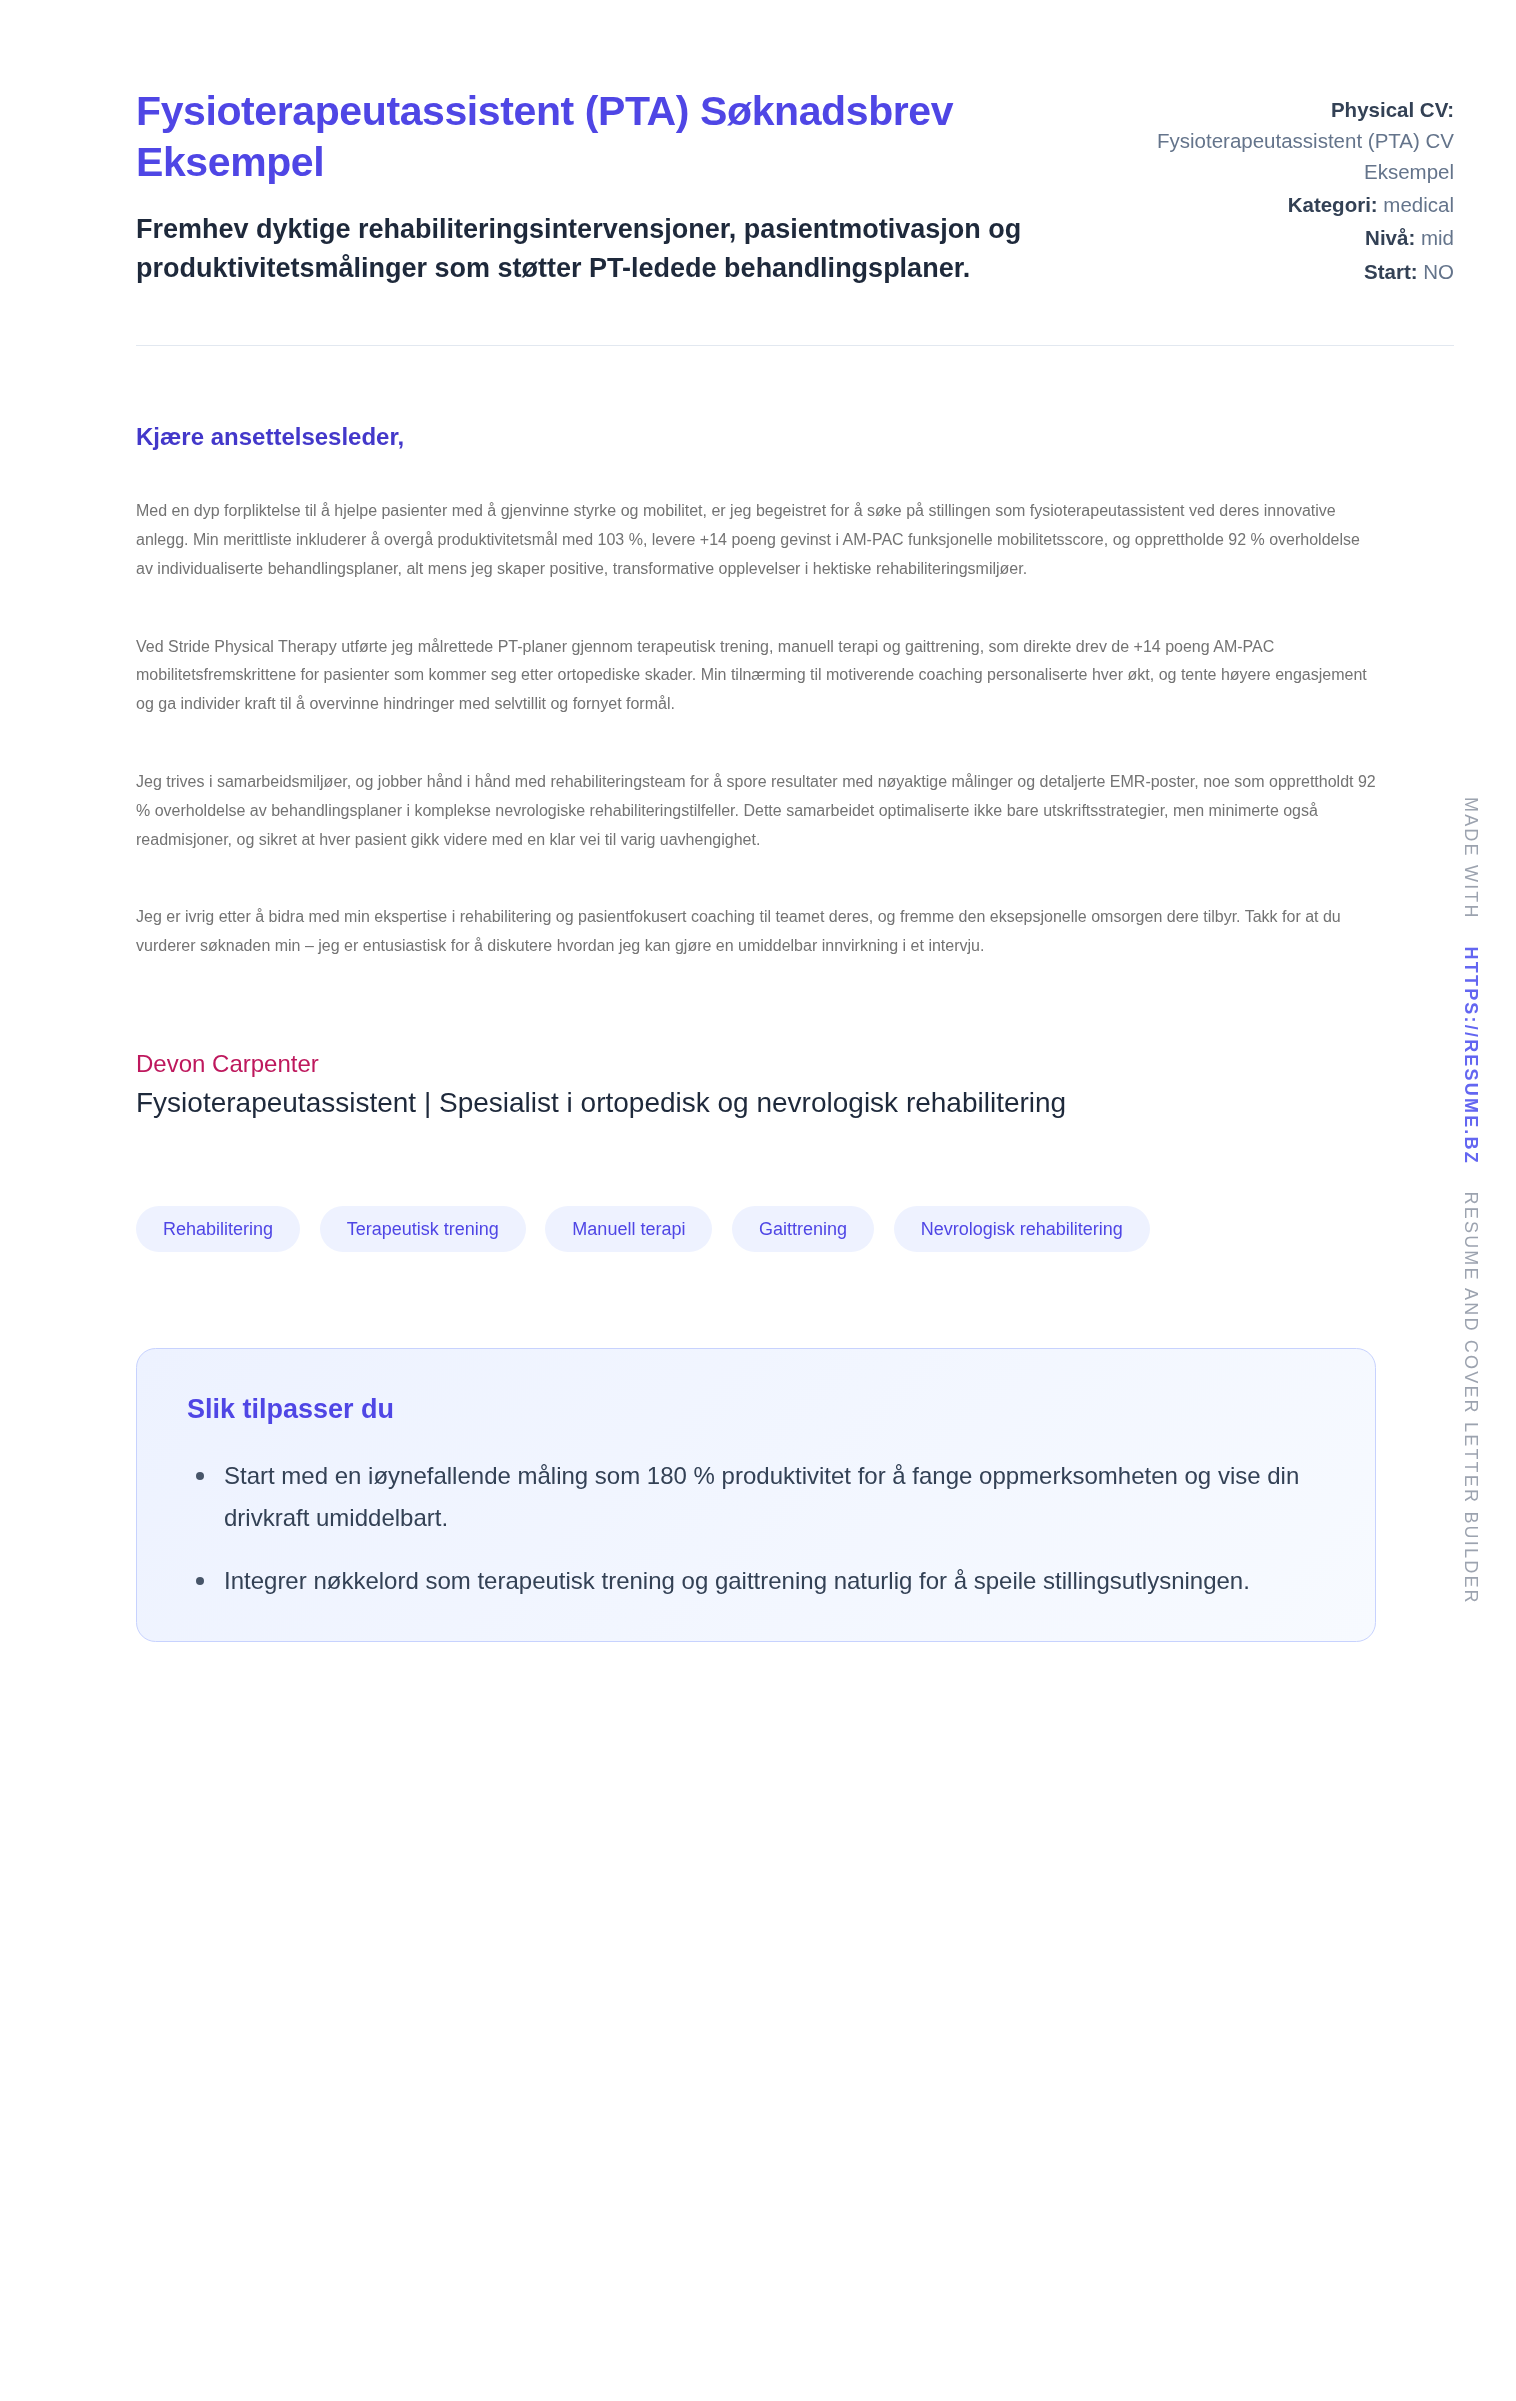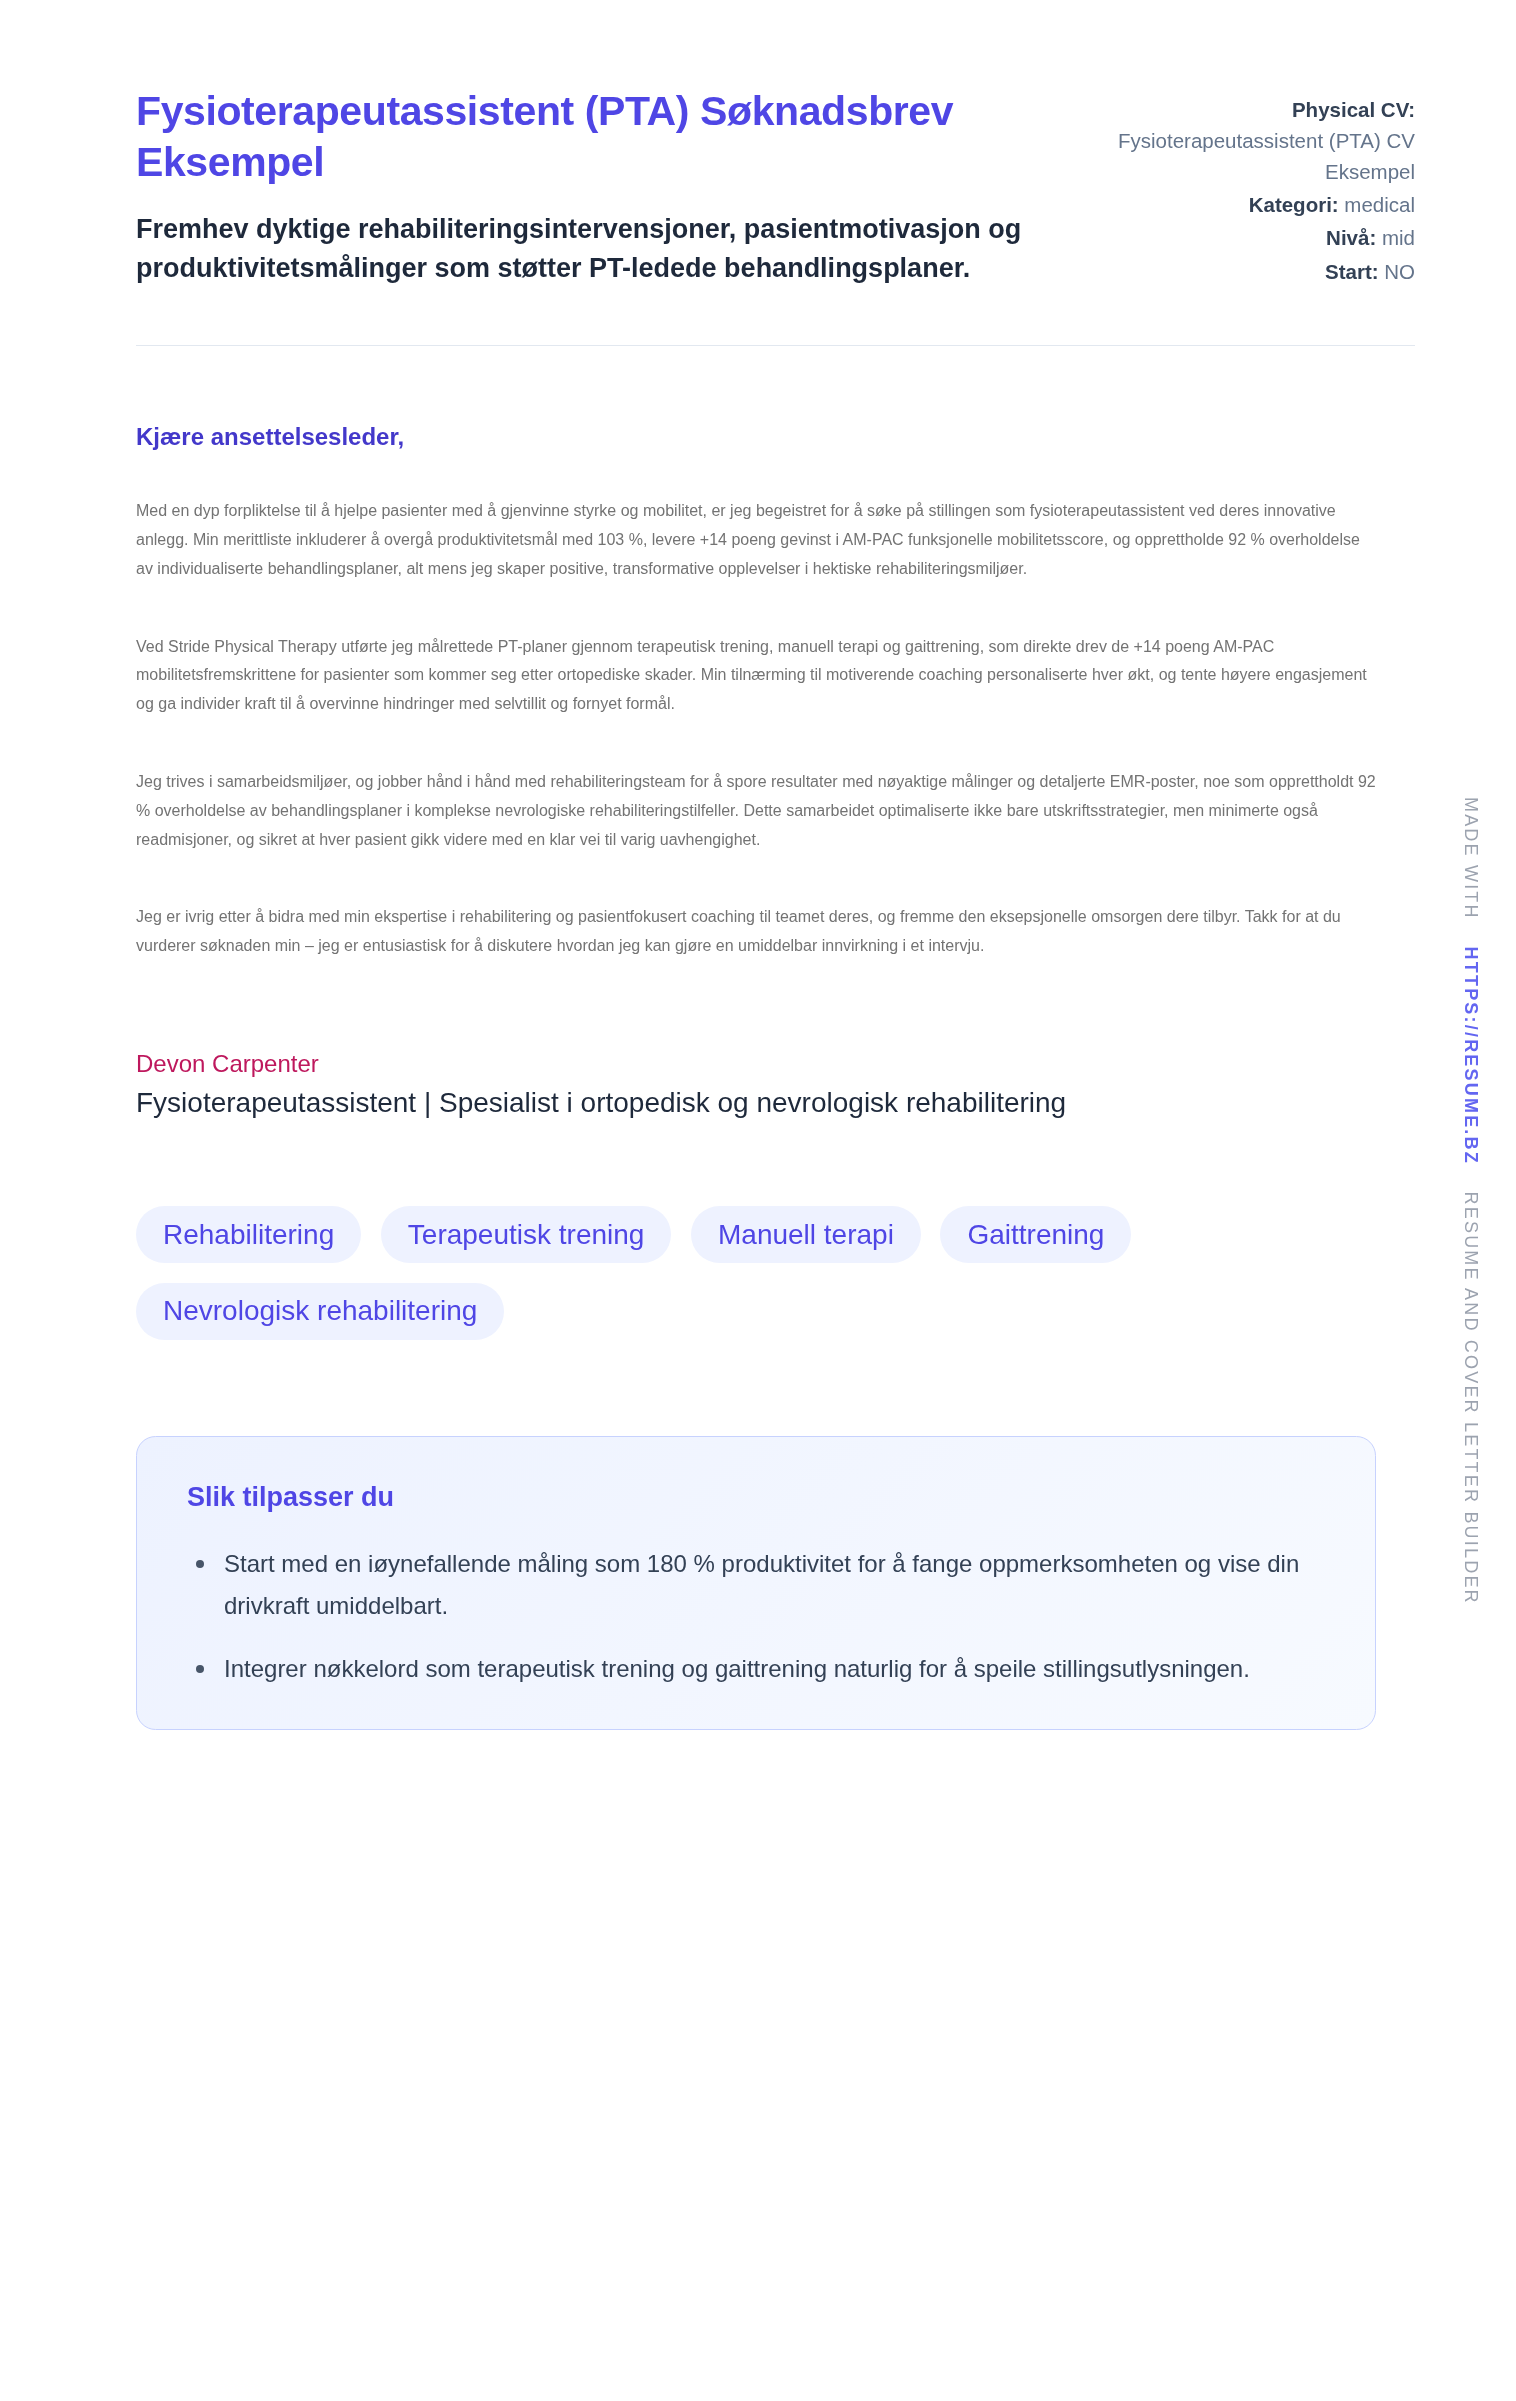--- a/index.html
+++ b/index.html
@@ -8,21 +8,21 @@
   body {
     width:1517px; height:2401px;
     font-family:"Liberation Sans","DejaVu Sans",sans-serif;
     color:#1e293b;
     position:relative;
     overflow:hidden;
   }
   .page {
     position:relative;
     width:1517px; height:2401px;
-    padding:86px 102px 107px 136px;
+    padding:86px 63px 107px 136px;
     background:#ffffff;
   }
   
   .header { display:flex; justify-content:space-between; align-items:flex-start; gap:54px; }
   .header-left { flex:1; max-width:901px; }
   .page-title {
     color:#4f46e5;
     font-size:41px; font-weight:700;
     line-height:1.25; letter-spacing:-0.4px;
   }
@@ -44,21 +44,21 @@
   .letter { margin-top:77px; max-width:1240px; }
   .greeting { color:#4338ca; font-weight:700; font-size:24px; margin-bottom:46px; }
   .para { font-size:16px; line-height:1.8; color:#737373; margin-bottom:49px; }
   .signature-name { margin-top:89px; font-weight:400; font-size:24px; color:#be185d; }
   .signature-title { margin-top:9px; font-size:28px; color:#1e293b; }
   
   .tags { margin-top:87px; display:flex; flex-wrap:wrap; gap:19.6px; }
   .tag {
     display:inline-block;
     background:#eef2ff; color:#4f46e5;
-    font-size:28px; font-weight:500;
+    font-size:18px; font-weight:500;
     padding:12.5px 27px; border-radius:891px;
     white-space:nowrap;
   }
   
   .tips-card {
     margin-top:96px;
     background:linear-gradient(135deg,#edf2ff 0%,#f7faff 100%);
     border:1.8px solid #c7d2fe;
     border-radius:19.6px;
     padding:45px 50px 39px 50px;

